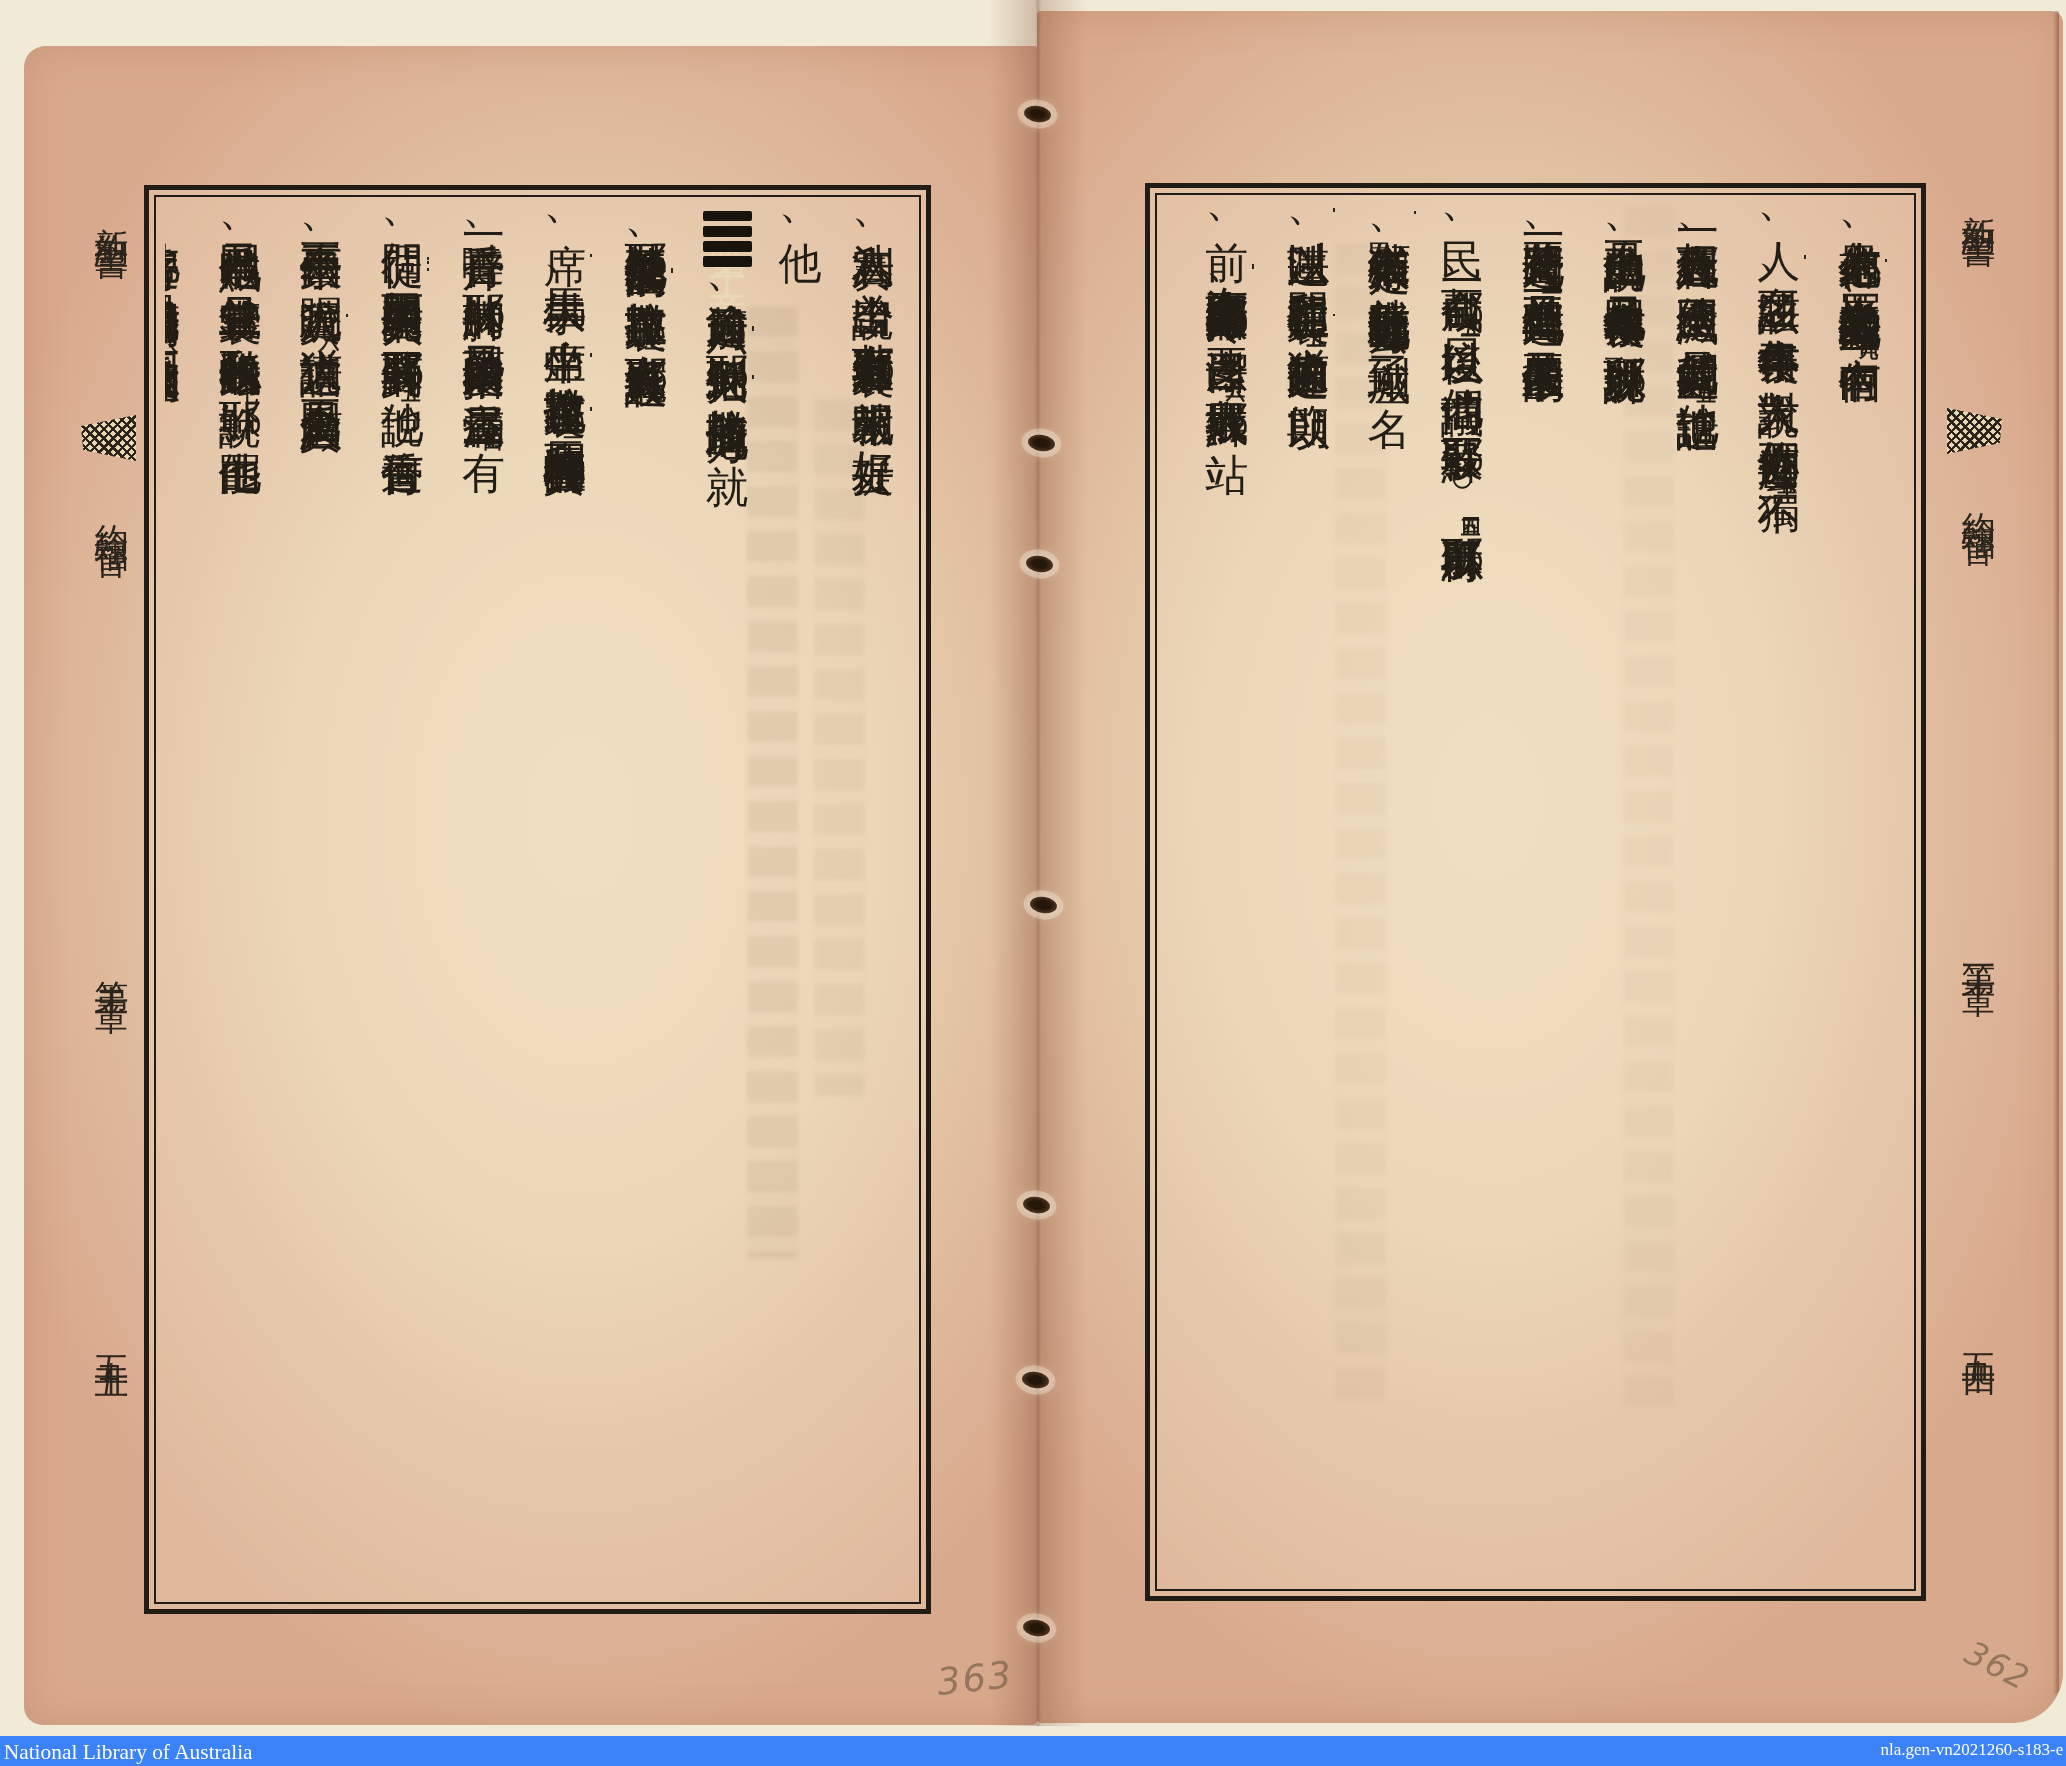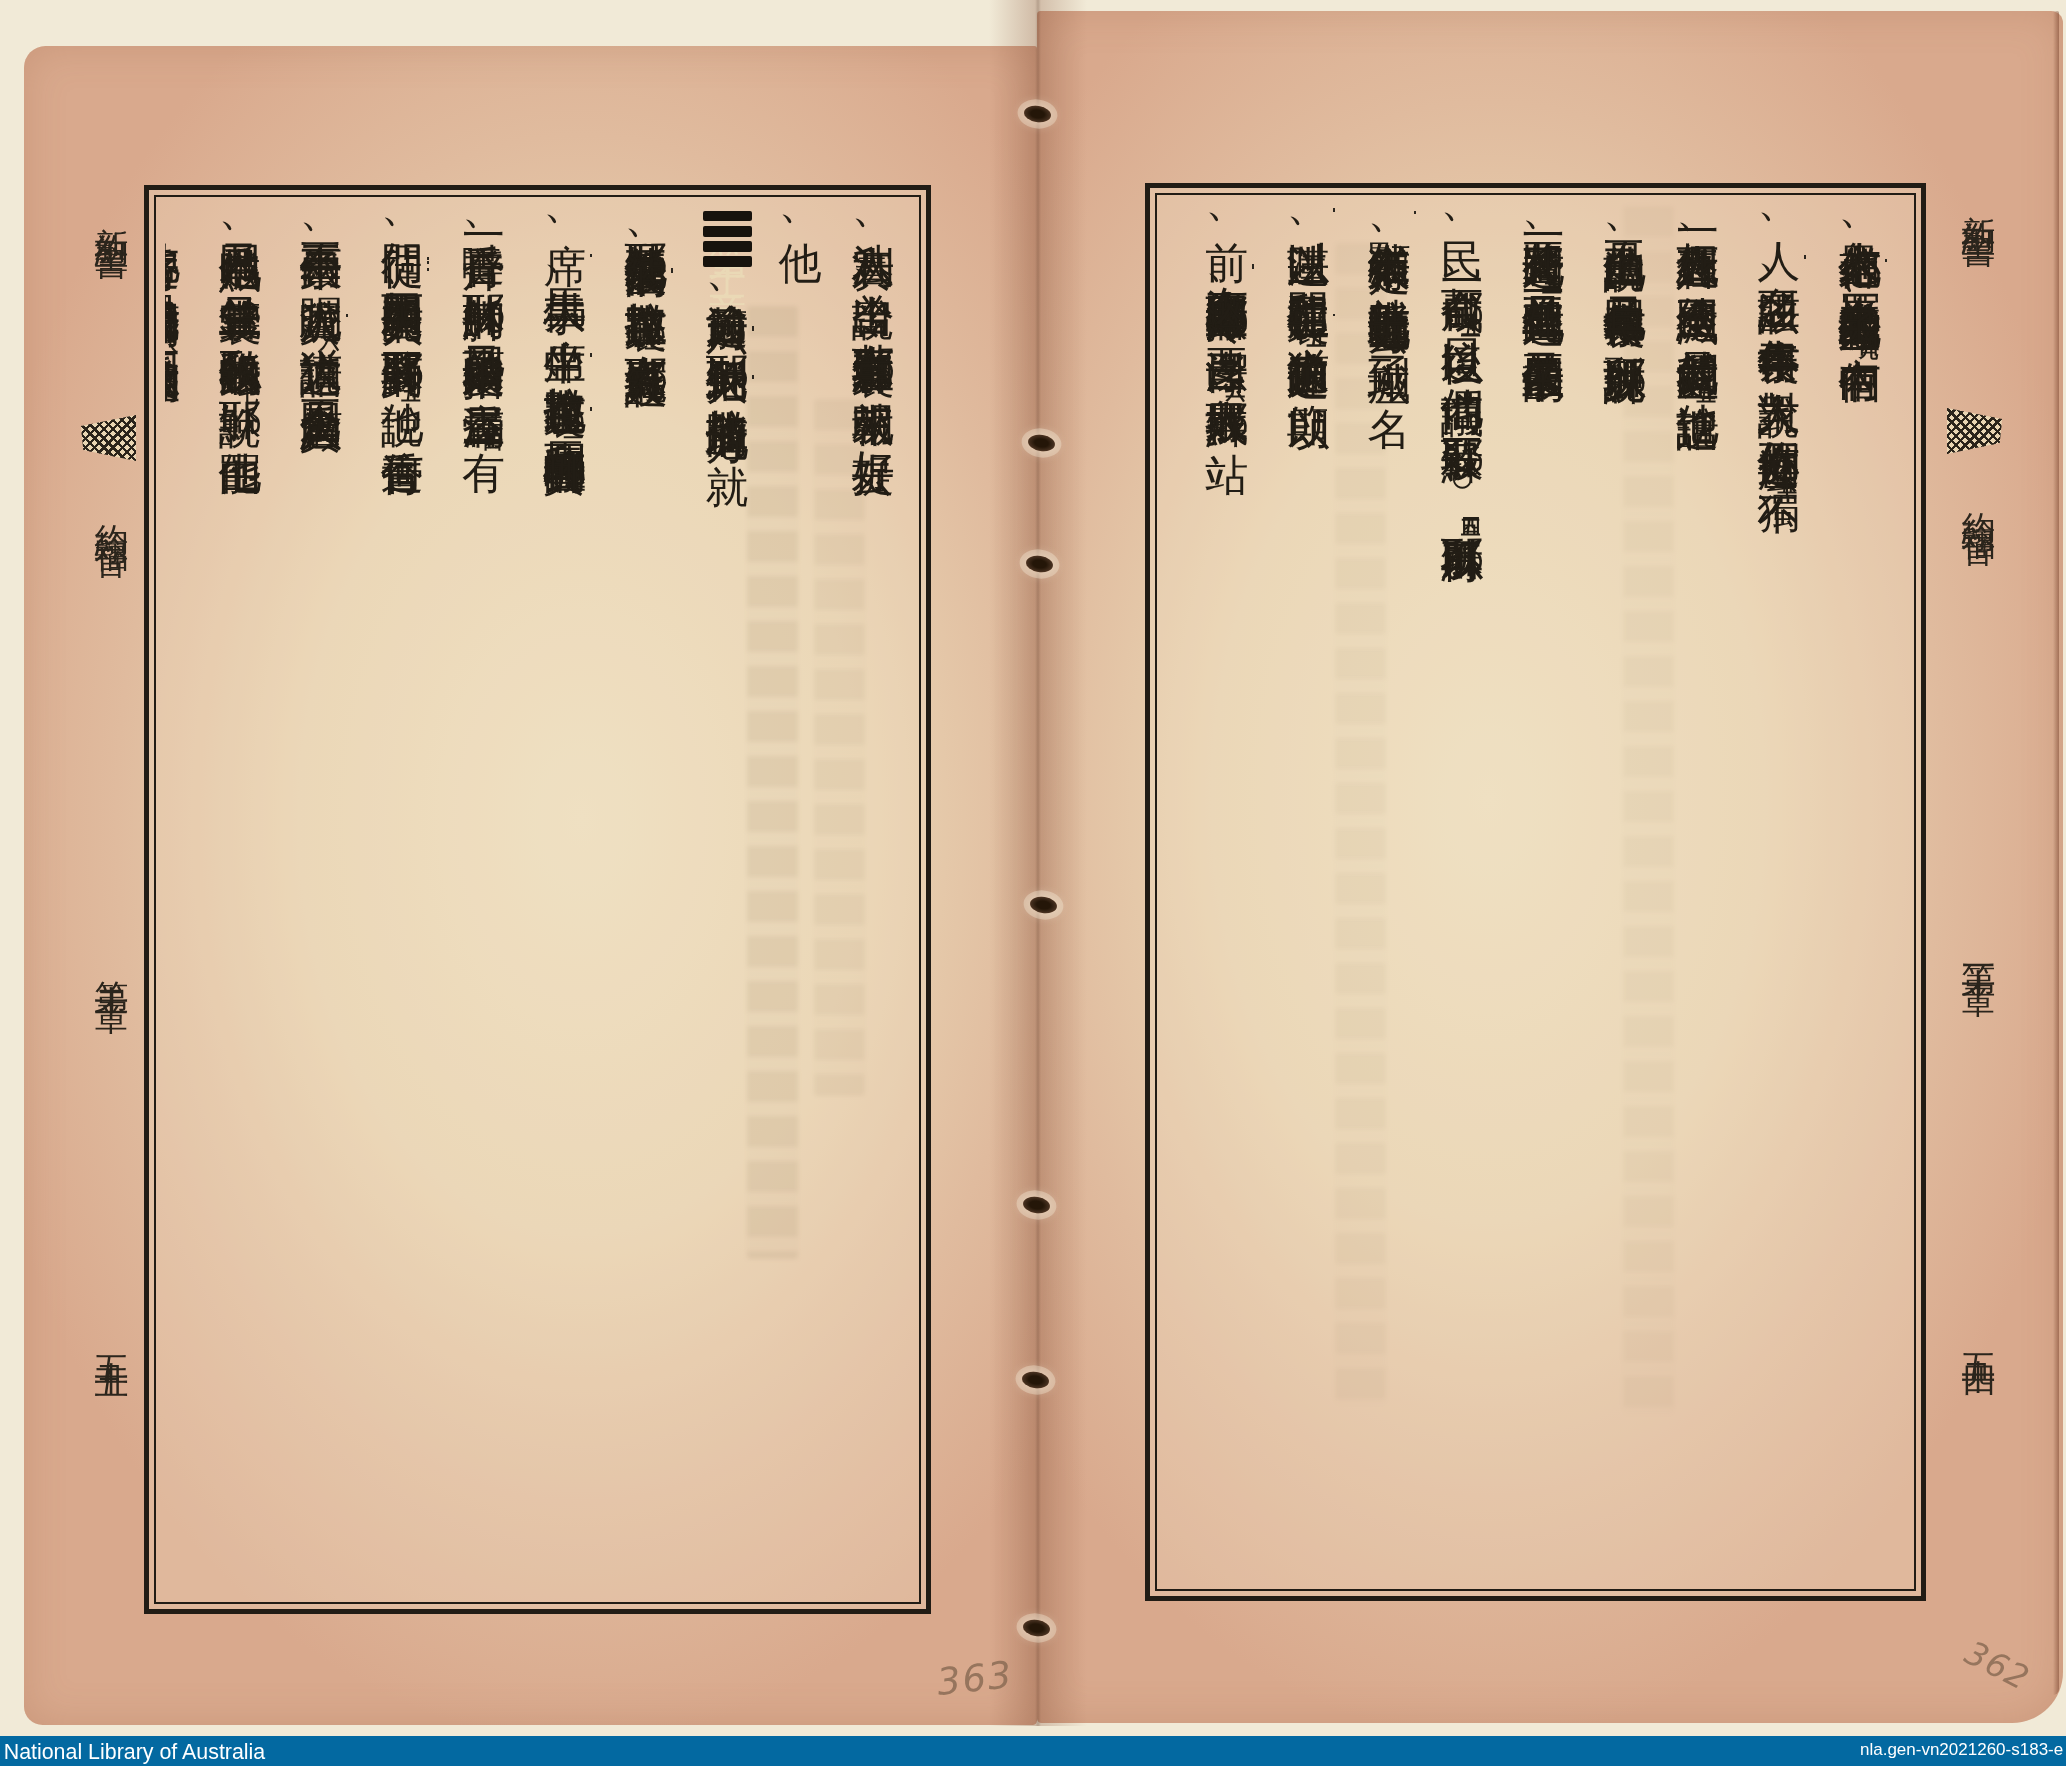--- a/index.html
+++ b/index.html
@@ -87,22 +87,22 @@
   }
   
   .pencil{
     position:absolute;color:#8b6c55;font-family:"DejaVu Sans",sans-serif;
     font-style:italic;opacity:.85;
   }
   .p363{left:937px;top:1657px;font-size:37px;transform:rotate(-6deg);letter-spacing:1.9px;}
   .p362{left:1964px;top:1646px;font-size:33px;transform:rotate(27deg);letter-spacing:1.4px;}
   
   .footer{
-    position:absolute;left:0;right:0;bottom:0;height:31px;background:#0369a1;
-    font-family:Liberation Sans, sans-serif;color:#ffffff;
+    position:absolute;left:0;right:0;bottom:0;height:31px;background:#3b82f6;
+    font-family:Liberation Serif, serif;color:#ffffff;
   }
   .footer .lib{position:absolute;left:3.7px;top:3.7px;font-size:21.4px;}
   .footer .id{position:absolute;right:2.8px;top:3.7px;font-size:17px;}
 </style>
 </head>
 <body>
 
 <div class="page page-left">
 
   <div class="ghost" style="left:723px;top:260px;height:953px;"></div>

